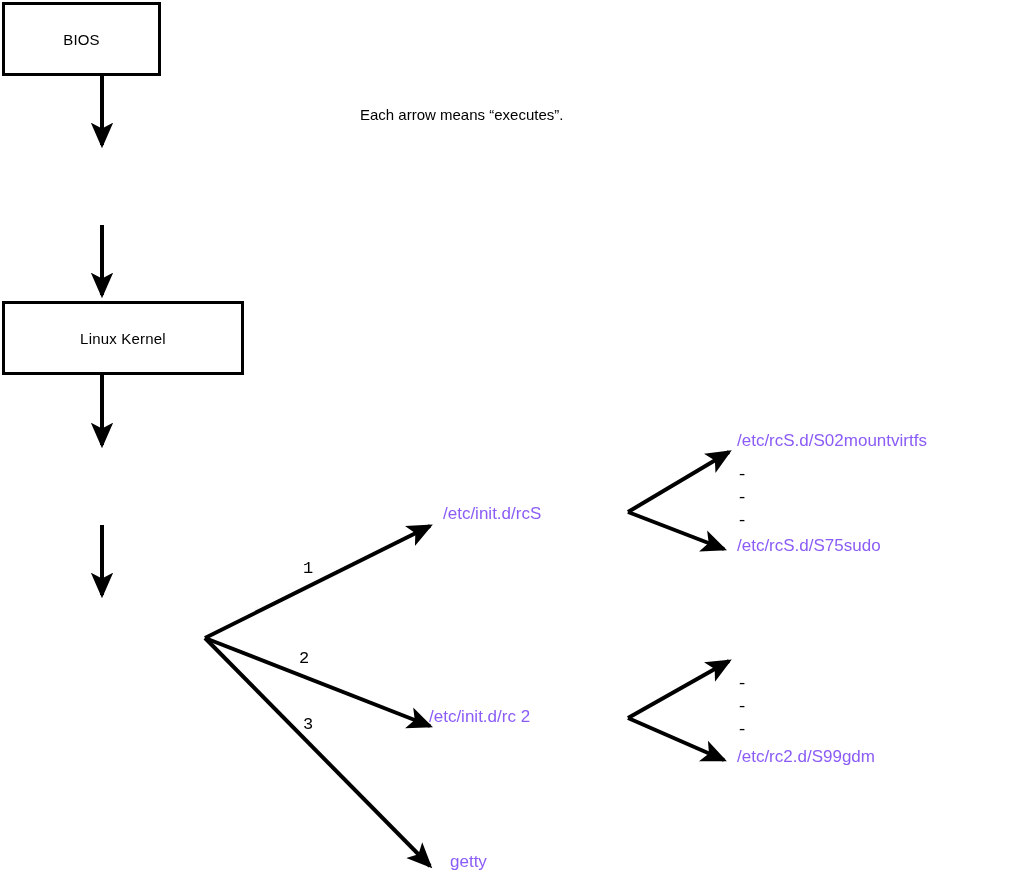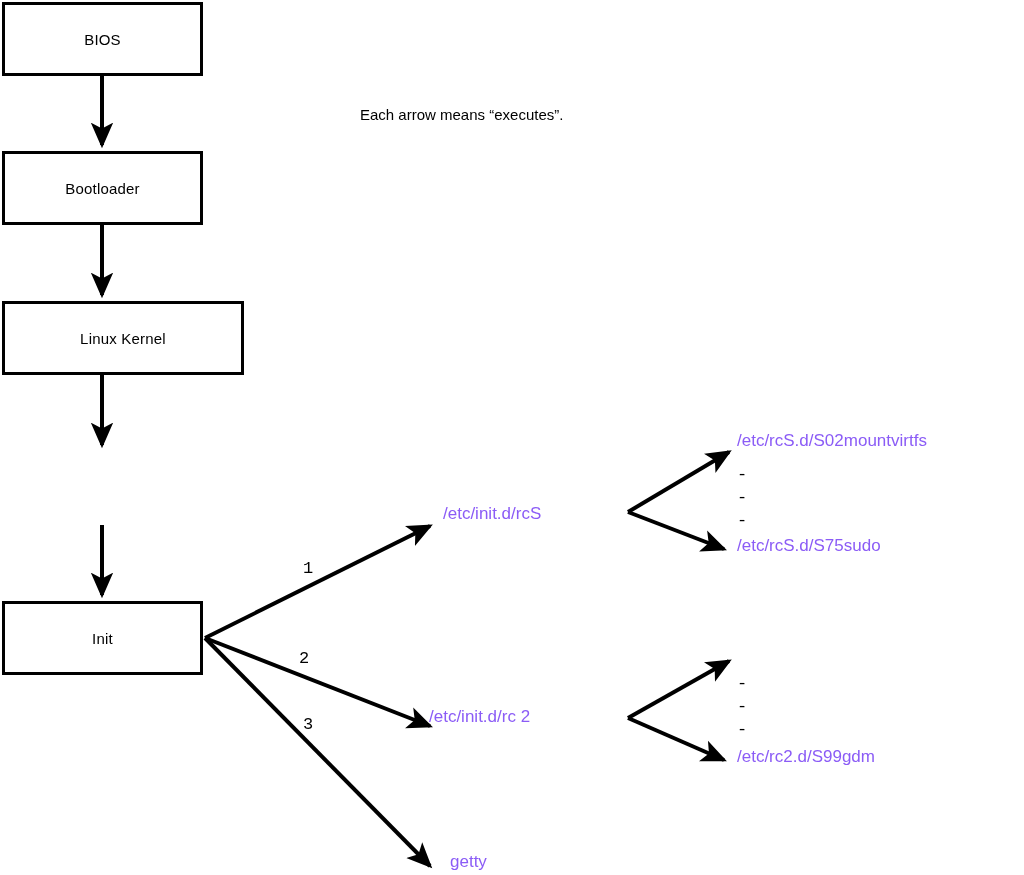--- a/index.html
+++ b/index.html
@@ -89,36 +89,30 @@
     <line x1="205" y1="638" x2="430" y2="726" stroke="#000000" stroke-width="4" marker-end="url(#arrowhead)"></line>
     <line x1="205" y1="638" x2="430" y2="866" stroke="#000000" stroke-width="4" marker-end="url(#arrowhead)"></line>
 
     <line x1="628" y1="512" x2="729" y2="452" stroke="#000000" stroke-width="4" marker-end="url(#arrowhead)"></line>
     <line x1="628" y1="512" x2="724" y2="549" stroke="#000000" stroke-width="4" marker-end="url(#arrowhead)"></line>
 
     <line x1="628" y1="718" x2="729" y2="661" stroke="#000000" stroke-width="4" marker-end="url(#arrowhead)"></line>
     <line x1="628" y1="718" x2="724" y2="760" stroke="#000000" stroke-width="4" marker-end="url(#arrowhead)"></line>
   </svg>
 
-  <div class="node-box" style="left:2px; top:2px; width:201px; height:74px;">
+  <div class="node-box" style="left:2px; top:2px; width:159px; height:74px;">
     <span class="node-label">BIOS</span>
   </div>
 
-  <div class="node-box" style="left:2px; top:151px; width:201px; height:74px;">
-    <span class="node-label">Bootloader</span>
-  </div>
 
   <div class="node-box" style="left:2px; top:301px; width:242px; height:74px;">
     <span class="node-label">Linux Kernel</span>
   </div>
 
 
-  <div class="node-box" style="left:2px; top:601px; width:201px; height:74px;">
-    <span class="node-label">Init</span>
-  </div>
 
   <div class="caption" style="left:360px; top:106px;">Each arrow means “executes”.</div>
 
   <div class="edge-num" style="left:303px; top:560px;">1</div>
   <div class="edge-num" style="left:299px; top:650px;">2</div>
   <div class="edge-num" style="left:303px; top:716px;">3</div>
 
   <div class="mono-label" style="left:443px; top:505px;">/etc/init.d/rcS</div>
   <div class="mono-label" style="left:429px; top:708px;">/etc/init.d/rc 2</div>
   <div class="mono-label" style="left:450px; top:853px;">getty</div>

